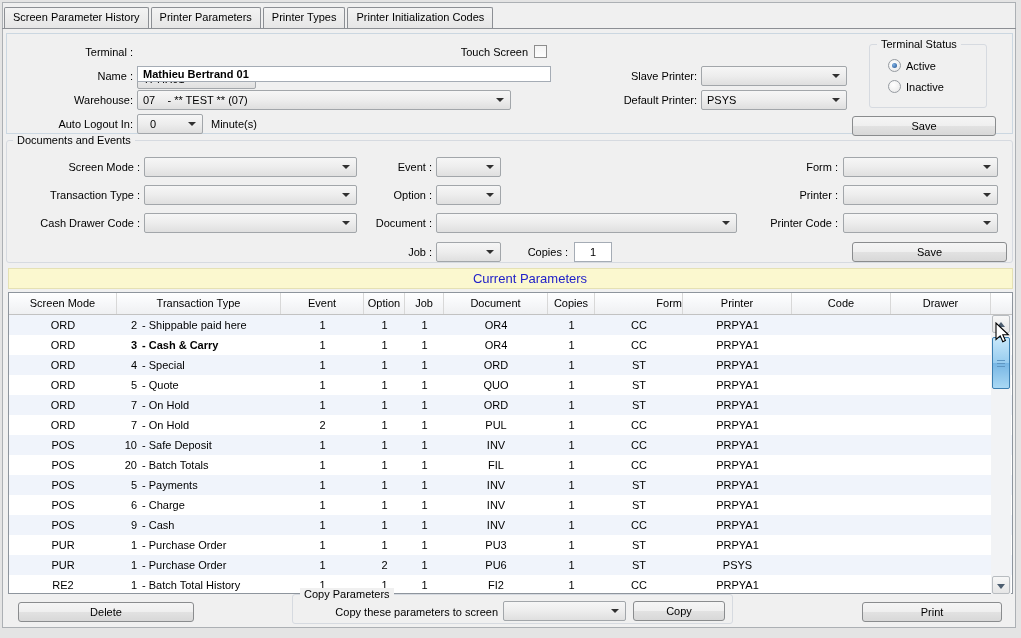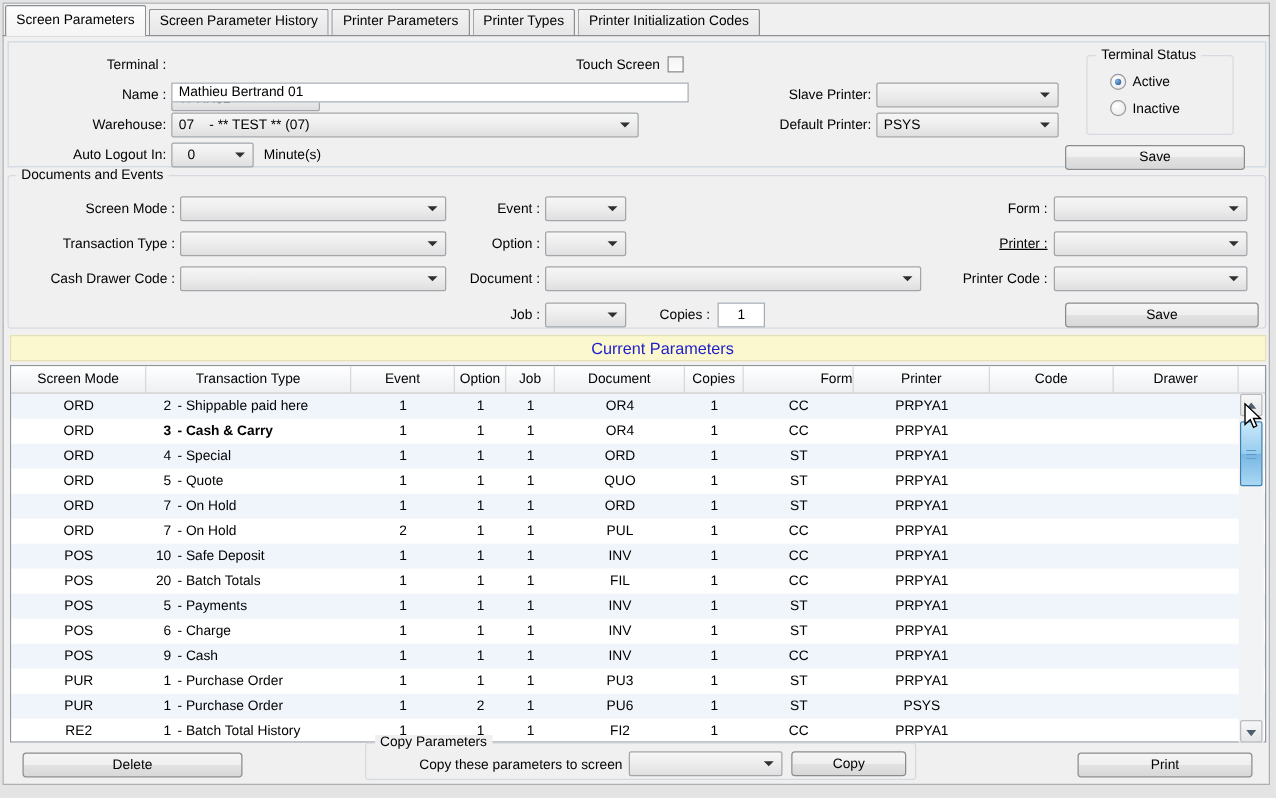--- a/index.html
+++ b/index.html
@@ -67,39 +67,38 @@
         background:repeating-linear-gradient(#5E96C2 0 1px,transparent 1px 3px);}
   .cursor{position:absolute;left:995px;top:322px;z-index:10;}
 </style>
 </head>
 <body>
 
 <div class="root">
   <div class="window-bg"></div>
   <div class="page-top-line"></div>
   <div class="tabs" id="tab-bar">
-      <div class="tab active">Screen Parameters</div>
       <div class="tab">Screen Parameter History</div>
       <div class="tab">Printer Parameters</div>
       <div class="tab">Printer Types</div>
       <div class="tab">Printer Initialization Codes</div>
     </div>
 
   <div class="panel" style="left:6px;top:33px;width:1007px;height:101px;"></div>
 
   <div class="label" style="left:20px;top:46px;width:113px;">Terminal :</div>
   <div class="combo" style="left:137px;top:42px;width:119px;height:20px;margin-top:27px;">
     <span class="val">TPHX01</span>
     <span class="arr"></span>
   </div>
   <div class="label" style="left:430px;top:46px;width:98px;">Touch Screen</div>
   <span class="checkbox" style="left:534px;top:45px;"></span>
 
   <div class="label" style="left:20px;top:70px;width:113px;">Name :</div>
-  <div class="textbox" style="left:137px;top:66px;width:414px;height:16px;">
+  <div class="textbox" style="left:137px;top:66px;width:414px;height:16px;font-weight:bold;">
     <span class="val">Mathieu Bertrand 01</span>
   </div>
   <div class="label" style="left:560px;top:70px;width:137px;">Slave Printer:</div>
   <div class="combo" style="left:701px;top:66px;width:146px;height:20px;">
     <span class="val"></span>
     <span class="arr"></span>
   </div>
 
   <div class="label" style="left:20px;top:94px;width:113px;">Warehouse:</div>
   <div class="combo" style="left:137px;top:90px;width:374px;height:20px;">
@@ -169,21 +168,21 @@
   <div class="label" style="left:512px;top:246px;width:56px;">Copies :</div>
   <div class="textbox center" style="left:574px;top:242px;width:38px;height:20px;">
     <span class="val">1</span>
   </div>
 
   <div class="label" style="left:758px;top:161px;width:80px;">Form :</div>
   <div class="combo" style="left:843px;top:157px;width:155px;height:20px;">
     <span class="val"></span>
       <span class="arr"></span>
   </div>
-  <div class="label" style="left:758px;top:189px;width:80px;text-decoration:underline;">Printer :</div>
+  <div class="label" style="left:758px;top:189px;width:80px;">Printer :</div>
   <div class="combo" style="left:843px;top:185px;width:155px;height:20px;">
     <span class="val"></span>
       <span class="arr"></span>
   </div>
   <div class="label" style="left:758px;top:217px;width:80px;">Printer Code :</div>
   <div class="combo" style="left:843px;top:213px;width:155px;height:20px;">
     <span class="val"></span>
       <span class="arr"></span>
   </div>
   <div class="btn" style="left:852px;top:242px;width:155px;height:20px;line-height:18px;">Save</div>

